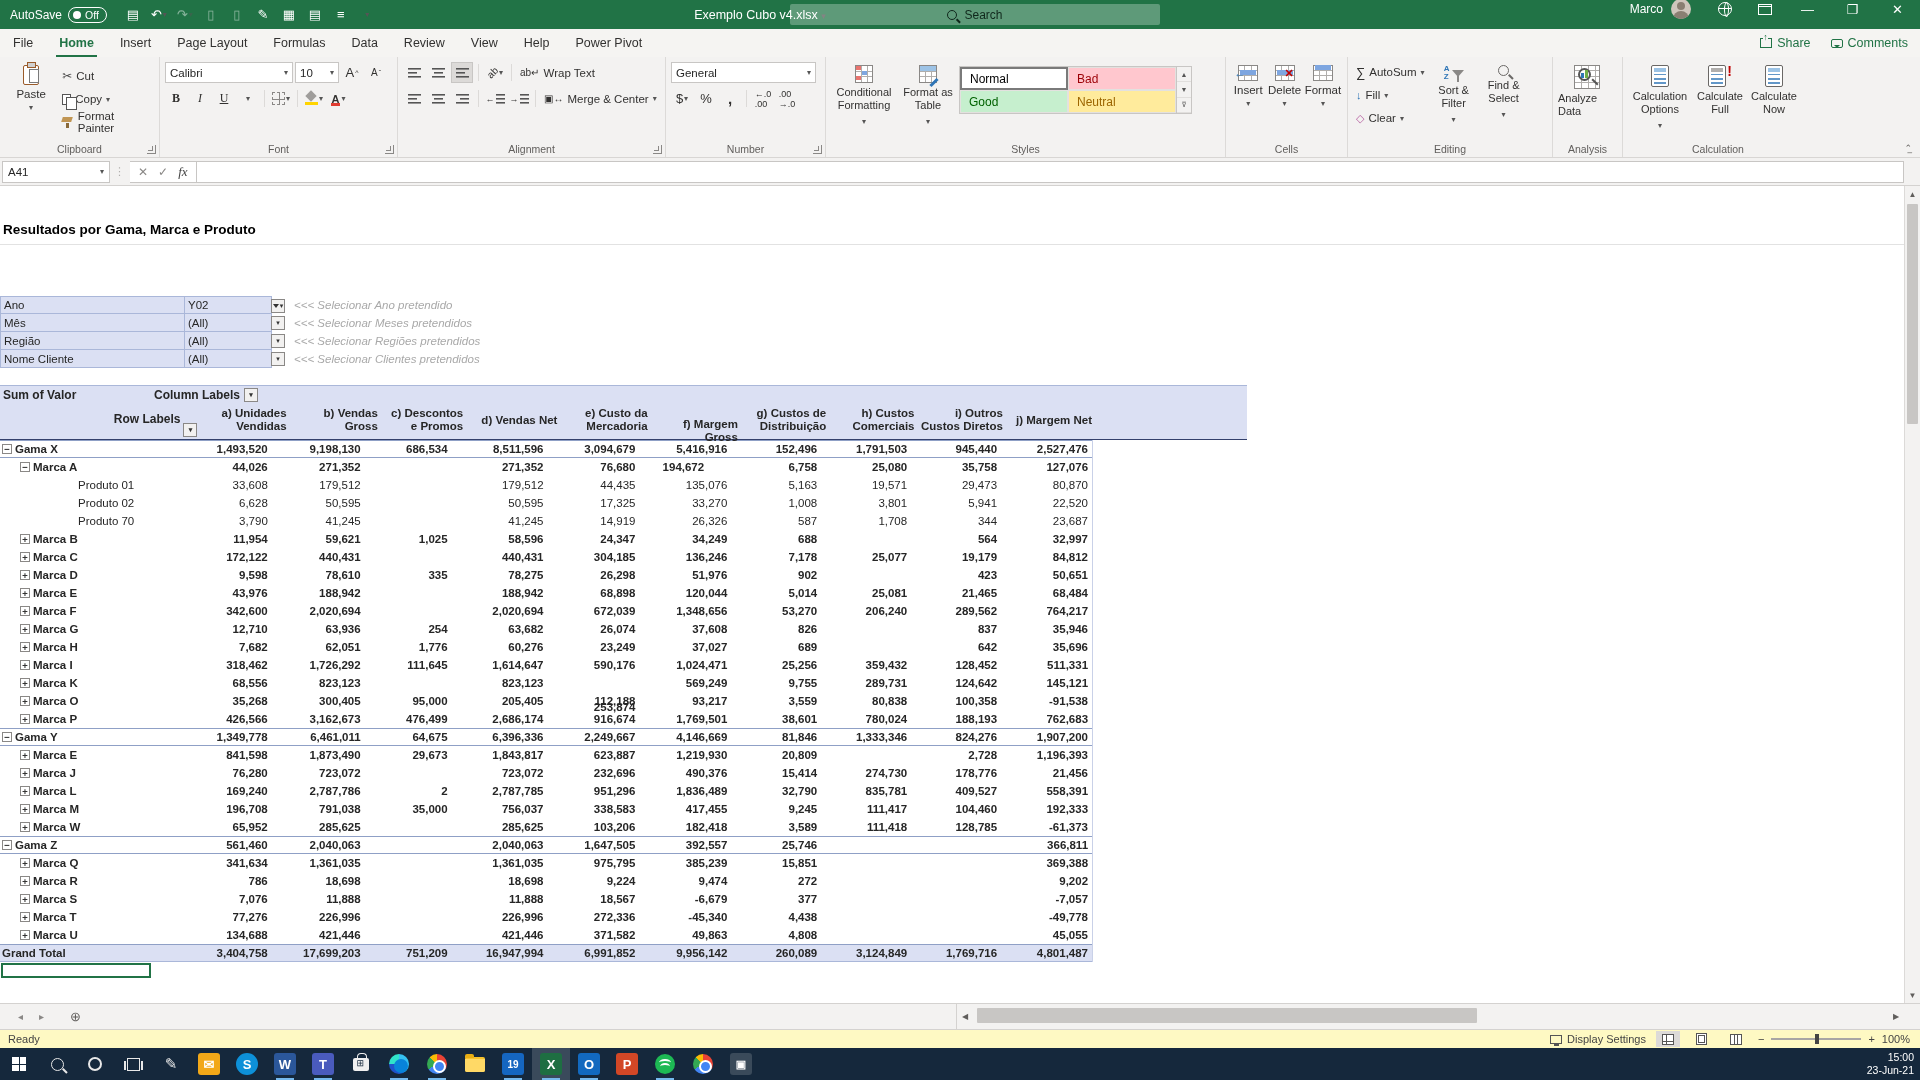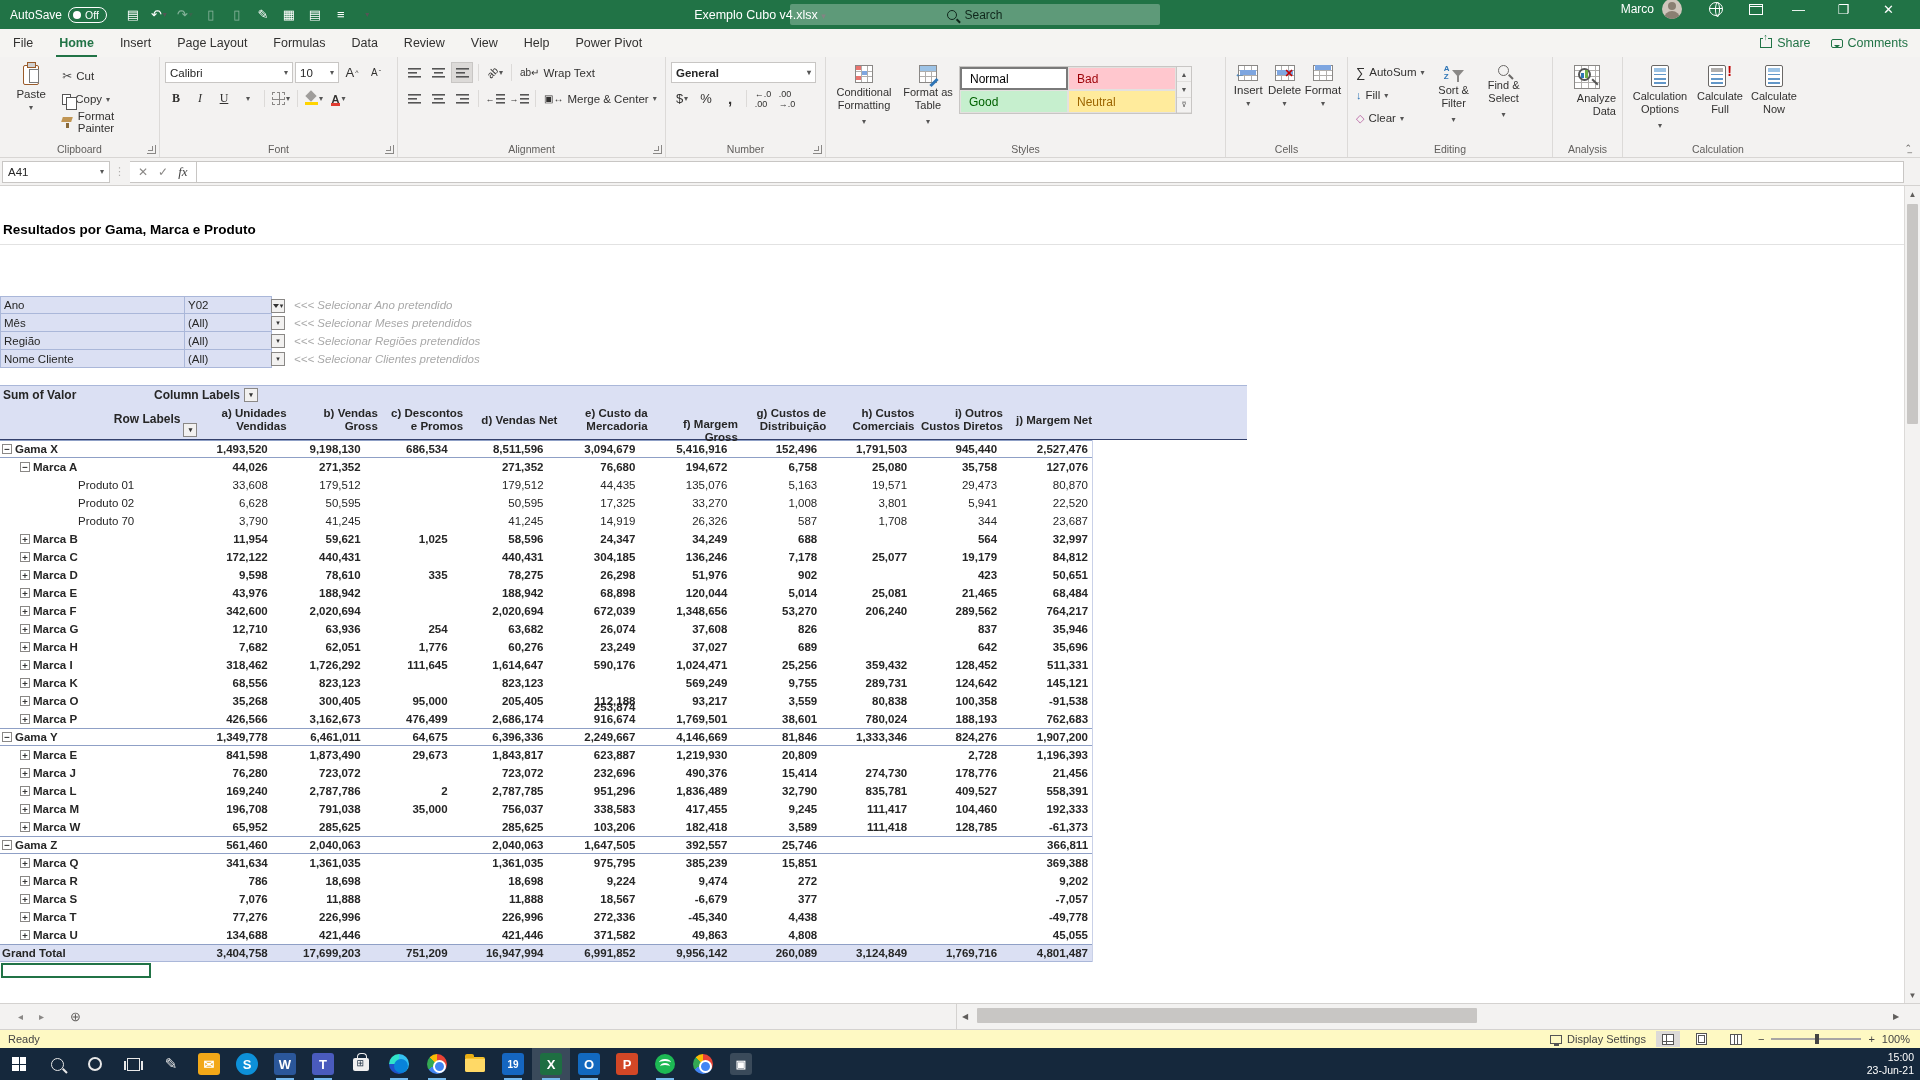--- a/index.html
+++ b/index.html
@@ -14,21 +14,21 @@
   .as-dot { width:8px; height:8px; border-radius:50%; background:#fff; }
   .qat { display:flex; align-items:center; gap:2px; margin-left:14px; }
   .qat-btn { min-width:24px; height:22px; display:flex; align-items:center; justify-content:center; font-size:13px; color:#fff; border-radius:2px; padding:0 2px; }
   .qat-btn .caret { font-size:8px; margin-left:1px; }
   .qat-btn.dim { opacity:.45; }
   .doc-title { position:absolute; left:640px; width:240px; text-align:center; font-size:12.5px; white-space:nowrap; }
   .doc-title .caret { font-size:9px; }
   .tb-search { position:absolute; left:790px; top:4px; width:370px; height:21px; background:rgba(255,255,255,.28); border-radius:2px; display:flex; align-items:center; justify-content:center; gap:7px; color:#10281c; font-size:12px; }
   .mag { width:10px; height:10px; border:1.6px solid #10281c; border-radius:50%; position:relative; flex:none; }
   .mag::after { content:""; position:absolute; width:5px; height:1.6px; background:#10281c; transform:rotate(45deg); left:8px; top:9px; }
-  .tb-right { position:absolute; right:9px; top:0; height:18px; display:flex; align-items:center; }
+  .tb-right { position:absolute; right:0; top:0; height:18px; display:flex; align-items:center; }
   .user-name { font-size:12px; margin-right:8px; }
   .avatar { width:20px; height:20px; border-radius:50%; background:#cfc6bc; position:relative; overflow:hidden; margin-right:14px; }
   .avatar::before { content:""; position:absolute; left:6px; top:3px; width:8px; height:8px; border-radius:50%; background:#8a7f72; }
   .avatar::after { content:""; position:absolute; left:2px; top:12px; width:16px; height:10px; border-radius:8px 8px 0 0; background:#8a7f72; }
   .tb-ico { width:40px; height:29px; display:flex; align-items:center; justify-content:center; }
   .globe { width:14px; height:14px; border:1.3px solid #fff; border-radius:50%; position:relative; }
   .globe::before { content:""; position:absolute; left:4.5px; top:-1px; width:3px; height:13px; border:1px solid #fff; border-radius:50%; }
   .globe::after { content:""; position:absolute; left:-1px; top:5px; width:13px; height:1px; background:#fff; }
   .winbox { width:14px; height:11px; border:1.3px solid #fff; position:relative; }
   .winbox::before { content:""; position:absolute; left:0; top:1.5px; width:100%; height:1.3px; background:#fff; }
@@ -446,21 +446,21 @@
             <span style="font-size:10px;">▣↔</span>
             <span>Merge &amp; Center</span>
             <span class="caret">▾</span>
           </div>
       </div>
       <div class="rg-label">Alignment</div>
       <div class="rg-launch"></div>
     </div>
 
     <div class="rgroup" style="width:160px;">
-      <div class="combo" style="width:145px;font-weight:bold;">
+      <div class="combo" style="width:145px;">
           <span>General</span>
           <span class="caret">▾</span>
         </div>
       <div class="rrow" style="margin-top:5px;">
         <div class="tool">
             <span style="font-size:13px;">$</span>
             <span class="caret">▾</span>
           </div>
         <div class="tool">
             <span style="font-size:13px;">%</span>
@@ -588,21 +588,21 @@
       <div class="rg-label">Editing</div>
     </div>
 
     <div class="rgroup" style="width:70px;">
       <div class="bigbtn" style="width:58px;font-size:11px;line-height:13px;">
         <span class="analyze-ico">
             <span class="g"></span>
             <span class="m"></span>
             <span class="h"></span>
           </span>
-        <span style="text-align:right;">Analyze Data</span>
+        <span style="text-align:left;">Analyze Data</span>
       </div>
       <div class="rg-label">Analysis</div>
     </div>
 
     <div class="rgroup" style="width:190px; border-right:none;">
       <div class="rrow" style="align-items:flex-start;">
         <div class="bigbtn" style="width:64px;font-size:11px;line-height:13px;">
           <span class="calc-ico"></span>
           <span style="text-align:center;">Calculation Options</span>
             <span class="caret">▾</span>
@@ -719,21 +719,21 @@
           <div class="prow marca">
             <div class="rowlab" style="padding-left: 20px;">
               <span class="expander">−</span>
               <span>Marca A</span>
             </div>
             <div class="vcell" style="width: 92px;">44,026</div>
             <div class="vcell" style="width: 93px;">271,352</div>
             <div class="vcell" style="width: 87px;"></div>
             <div class="vcell" style="width: 96px;">271,352</div>
             <div class="vcell" style="width: 92px;">76,680</div>
-            <div class="vcell" style="width: 92px;">194,672</div>
+            <div class="vcell" style="width: 92px; text-align: center;">194,672</div>
             <div class="vcell" style="width: 90px;">6,758</div>
             <div class="vcell" style="width: 90px;">25,080</div>
             <div class="vcell" style="width: 90px;">35,758</div>
             <div class="vcell" style="width: 91px;">127,076</div>
           </div>
           <div class="prow produto">
             <div class="rowlab" style="padding-left: 78px;">
               <span>Produto 01</span>
             </div>
             <div class="vcell" style="width: 92px;">33,608</div>

